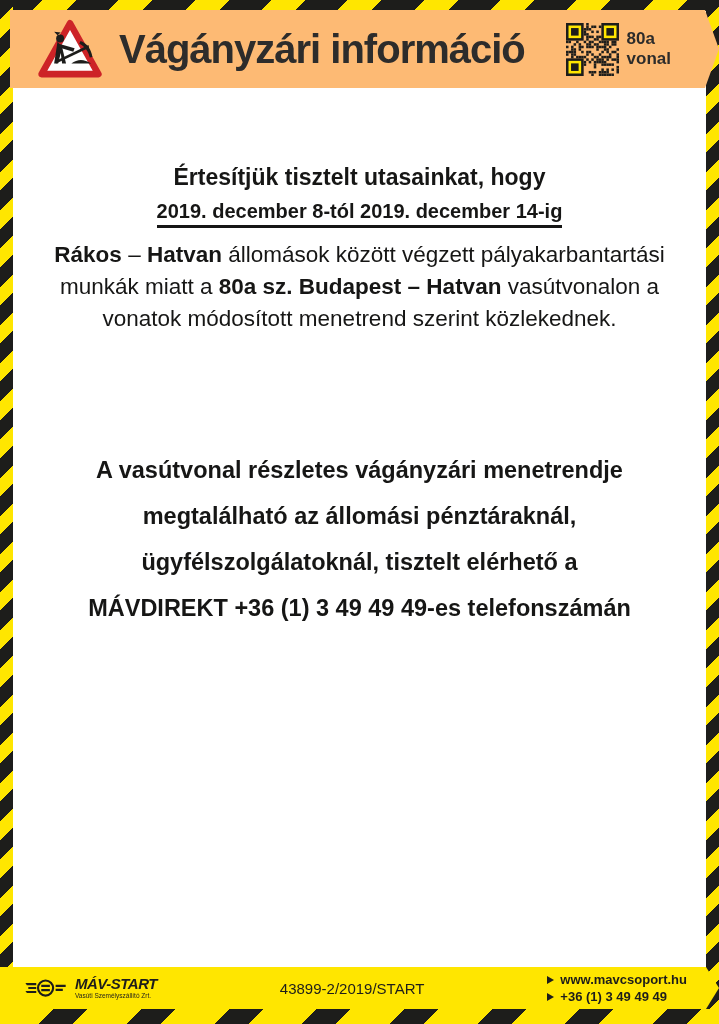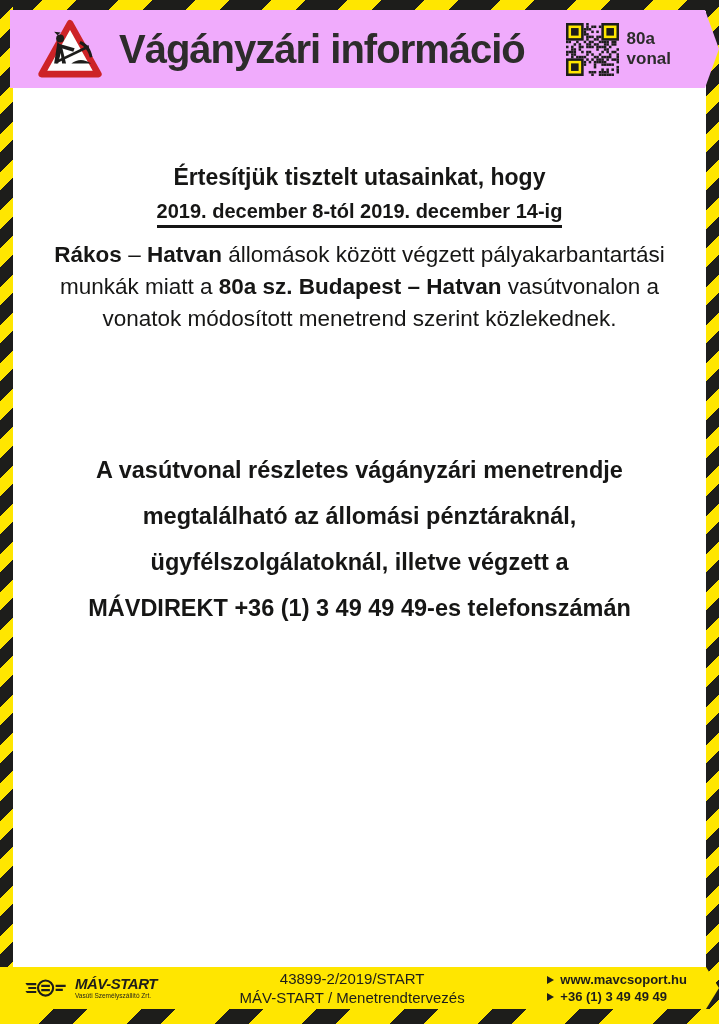--- a/index.html
+++ b/index.html
@@ -14,21 +14,21 @@
     background:repeating-linear-gradient(135deg,#1d1d1b 0 14px,#ffe600 14px 27px);}
   .stripe-right{right:0;top:0;bottom:0;width:13px;
     background:repeating-linear-gradient(135deg,#1d1d1b 0 14px,#ffe600 14px 27px);}
   .stripe-top{left:0;right:0;top:0;height:11px;
     background:repeating-linear-gradient(135deg,#1d1d1b 0 30px,#ffe600 30px 54px);}
   .stripe-bottom{left:0;right:0;top:1009px;height:15px;
     background:repeating-linear-gradient(135deg,#ffe600 0 38px,#1d1d1b 38px 62px);}
 
   
   .header-band{
-    position:absolute;left:10px;top:10px;right:0;height:78px;background:#f0abfc;
+    position:absolute;left:10px;top:10px;right:0;height:78px;background:#fdba74;
     clip-path:polygon(0 0, calc(100% - 14px) 0, 100% 50%, calc(100% - 14px) 100%, 0 100%);
     display:flex;align-items:center;
   }
   .warn-icon{width:66px;height:62px;margin-left:27px;flex:0 0 auto;}
   .page-title{
     font-size:40px;font-weight:700;color:#2d2c2b;margin-left:16px;
     letter-spacing:-1px;white-space:nowrap;
   }
   .qr-wrap{margin-left:auto;margin-right:48px;display:flex;align-items:center;gap:8px;}
   .qr{width:53px;height:53px;display:block;}
@@ -247,21 +247,21 @@
 
   <main class="content">
     <div class="intro">Értesítjük tisztelt utasainkat, hogy</div>
     <div class="date-range">
       <span class="date-inner">2019. december 8-tól 2019. december 14-ig</span>
     </div>
     <div class="para"><b>Rákos</b><span> – </span><b>Hatvan</b><span> állomások között végzett pályakarbantartási munkák miatt a </span><b>80a sz. Budapest – Hatvan</b><span> vasútvonalon a vonatok módosított menetrend szerint közlekednek.</span></div>
     <div class="info-block">
       <div>A vasútvonal részletes vágányzári menetrendje</div>
       <div>megtalálható az állomási pénztáraknál,</div>
-      <div>ügyfélszolgálatoknál, illetve végzett a</div>
+      <div>ügyfélszolgálatoknál, tisztelt elérhető a</div>
       <div>MÁVDIREKT +36 (1) 3 49 49 49-es telefonszámán</div>
     </div>
   </main>
 
   <footer class="footer-band">
     <div class="logo-wrap">
       <svg class="logo-emblem" viewBox="0 0 64 32" aria-hidden="true">
         <g fill="#1d1d1b">
           <path d="M2 9 h15 v3 h-13 z"></path>
           <path d="M6 14.5 h11 v3 h-11 z"></path>
@@ -274,21 +274,20 @@
           <path d="M44 17 h10 v3 h-10 z"></path>
         </g>
       </svg>
       <div>
         <div class="brand">MÁV-START</div>
         <div class="brand-sub">Vasúti Személyszállító Zrt.</div>
       </div>
     </div>
     <div class="doc-center">
       <div>43899-2/2019/START</div>
-      <div>MÁV-START / Menetrendtervezés</div>
     </div>
     <div class="contacts">
       <div class="contact-row">
         <span class="arrow-glyph"></span>
         <span>www.mavcsoport.hu</span>
       </div>
       <div class="contact-row">
         <span class="arrow-glyph"></span>
         <span>+36 (1) 3 49 49 49</span>
       </div>

